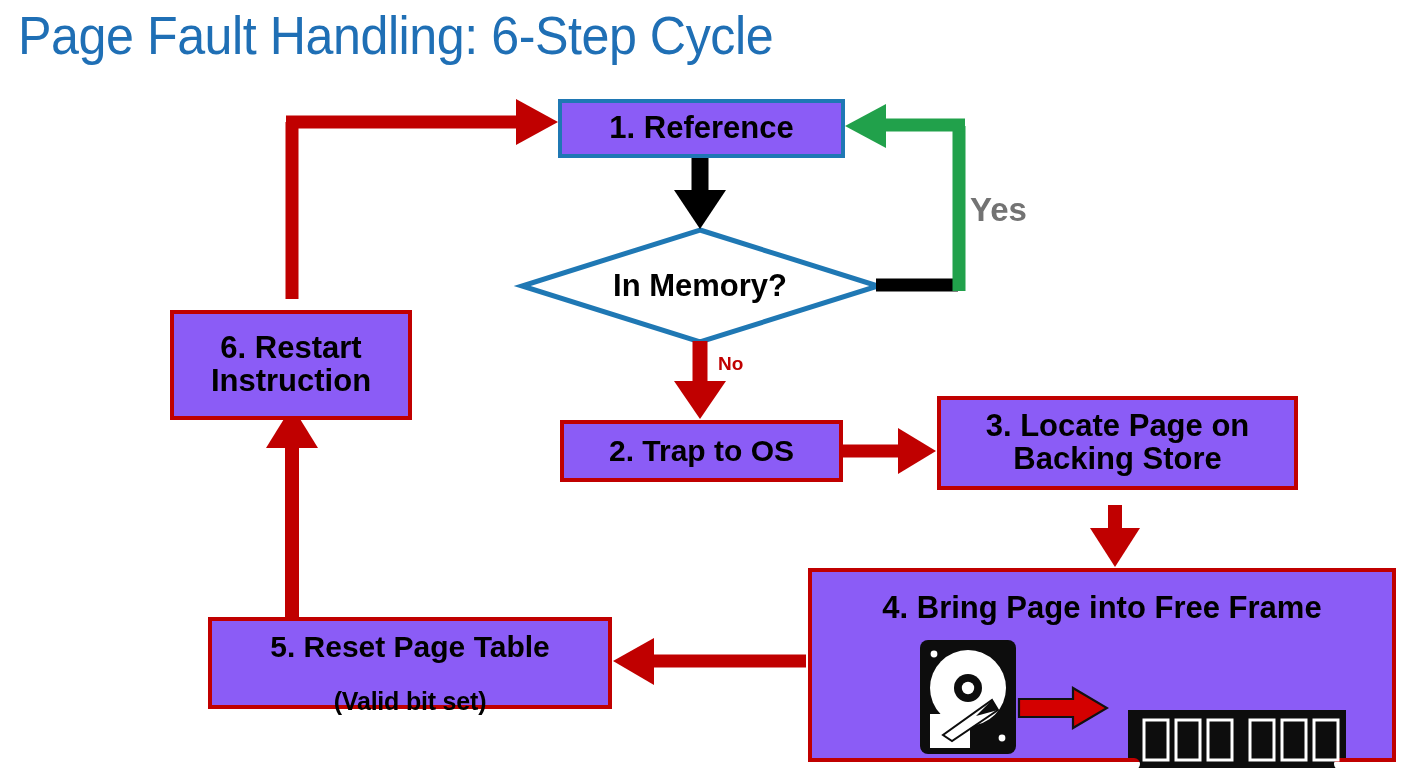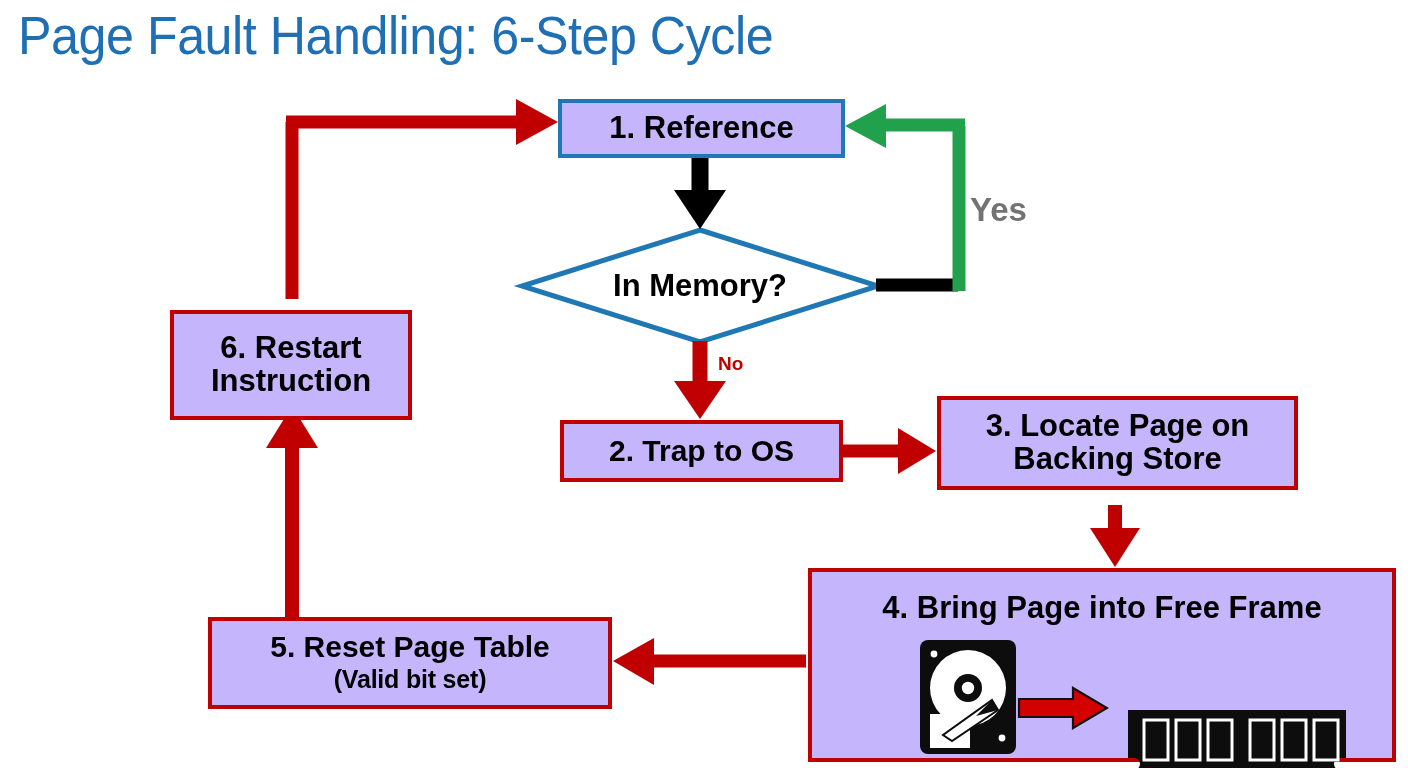--- a/index.html
+++ b/index.html
@@ -24,21 +24,21 @@
     transform-origin:left top;
     font-family:"Liberation Sans", sans-serif;
   }
 
   
   #wires{position:absolute;left:0;top:0;width:1408px;height:768px;}
 
   
   .node{
     position:absolute;
-    background:#c4b5fd;
+    background:#8b5cf6;
     box-sizing:border-box;
     display:flex;
     flex-direction:column;
     align-items:center;
     justify-content:center;
     text-align:center;
     color:#000000;
     font-weight:bold;
     line-height:1.06;
     z-index:5;
@@ -46,21 +46,21 @@
   .node .ln{display:block;white-space:nowrap;}
   .box-blue{border:4px solid #1f78b4;}
   .box-red{border:4px solid #C00000;}
 
   #node1{left:558px;top:99px;width:287px;height:59px;font-size:31px;}
   #node2{left:560px;top:420px;width:283px;height:62px;font-size:30px;}
   #node3{left:937px;top:396px;width:361px;height:94px;font-size:31px;}
   #node4{left:808px;top:568px;width:588px;height:194px;
          justify-content:flex-start;padding-top:20px;font-size:31px;}
   #node5{left:208px;top:617px;width:404px;height:92px;font-size:30px;
-         justify-content:flex-start;padding-top:10px;}
+         justify-content:flex-start;padding-top:10px;gap:22px;}
   #node5 .sub{font-size:25px;font-weight:700;margin-top:3px;letter-spacing:-0.2px;}
   #node6{left:170px;top:297px;width:242px;height:110px;font-size:31px;margin-top:13px;}
 
   
   #diamond{
     position:absolute;left:520px;top:228px;width:360px;height:116px;z-index:5;
   }
   #diamond .dlabel{
     position:absolute;left:0;top:0;width:360px;height:116px;
     display:flex;align-items:center;justify-content:center;

